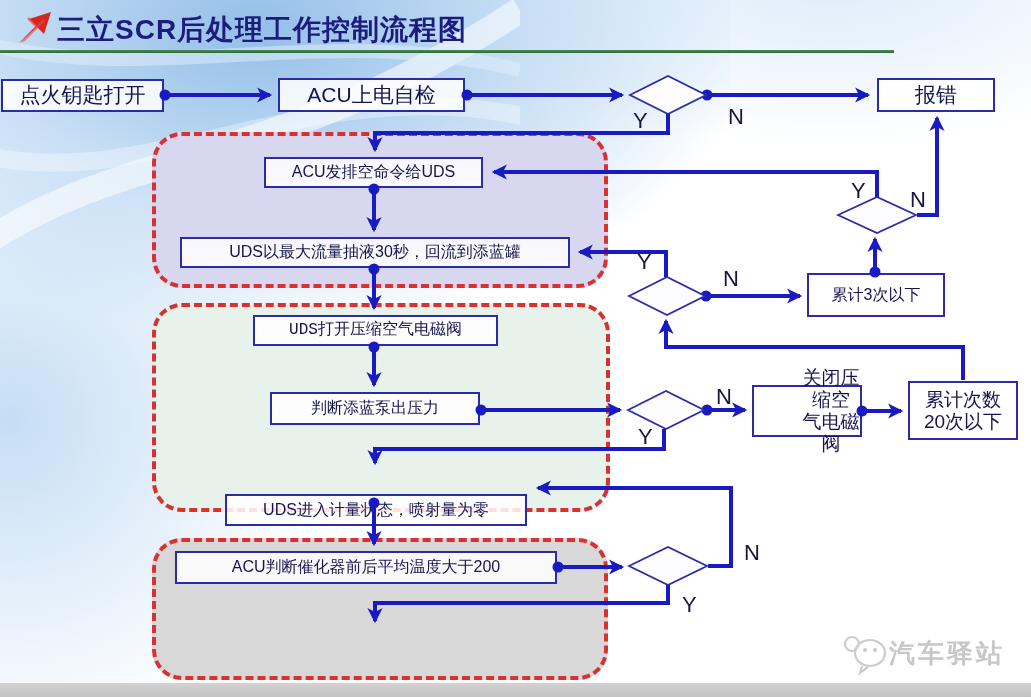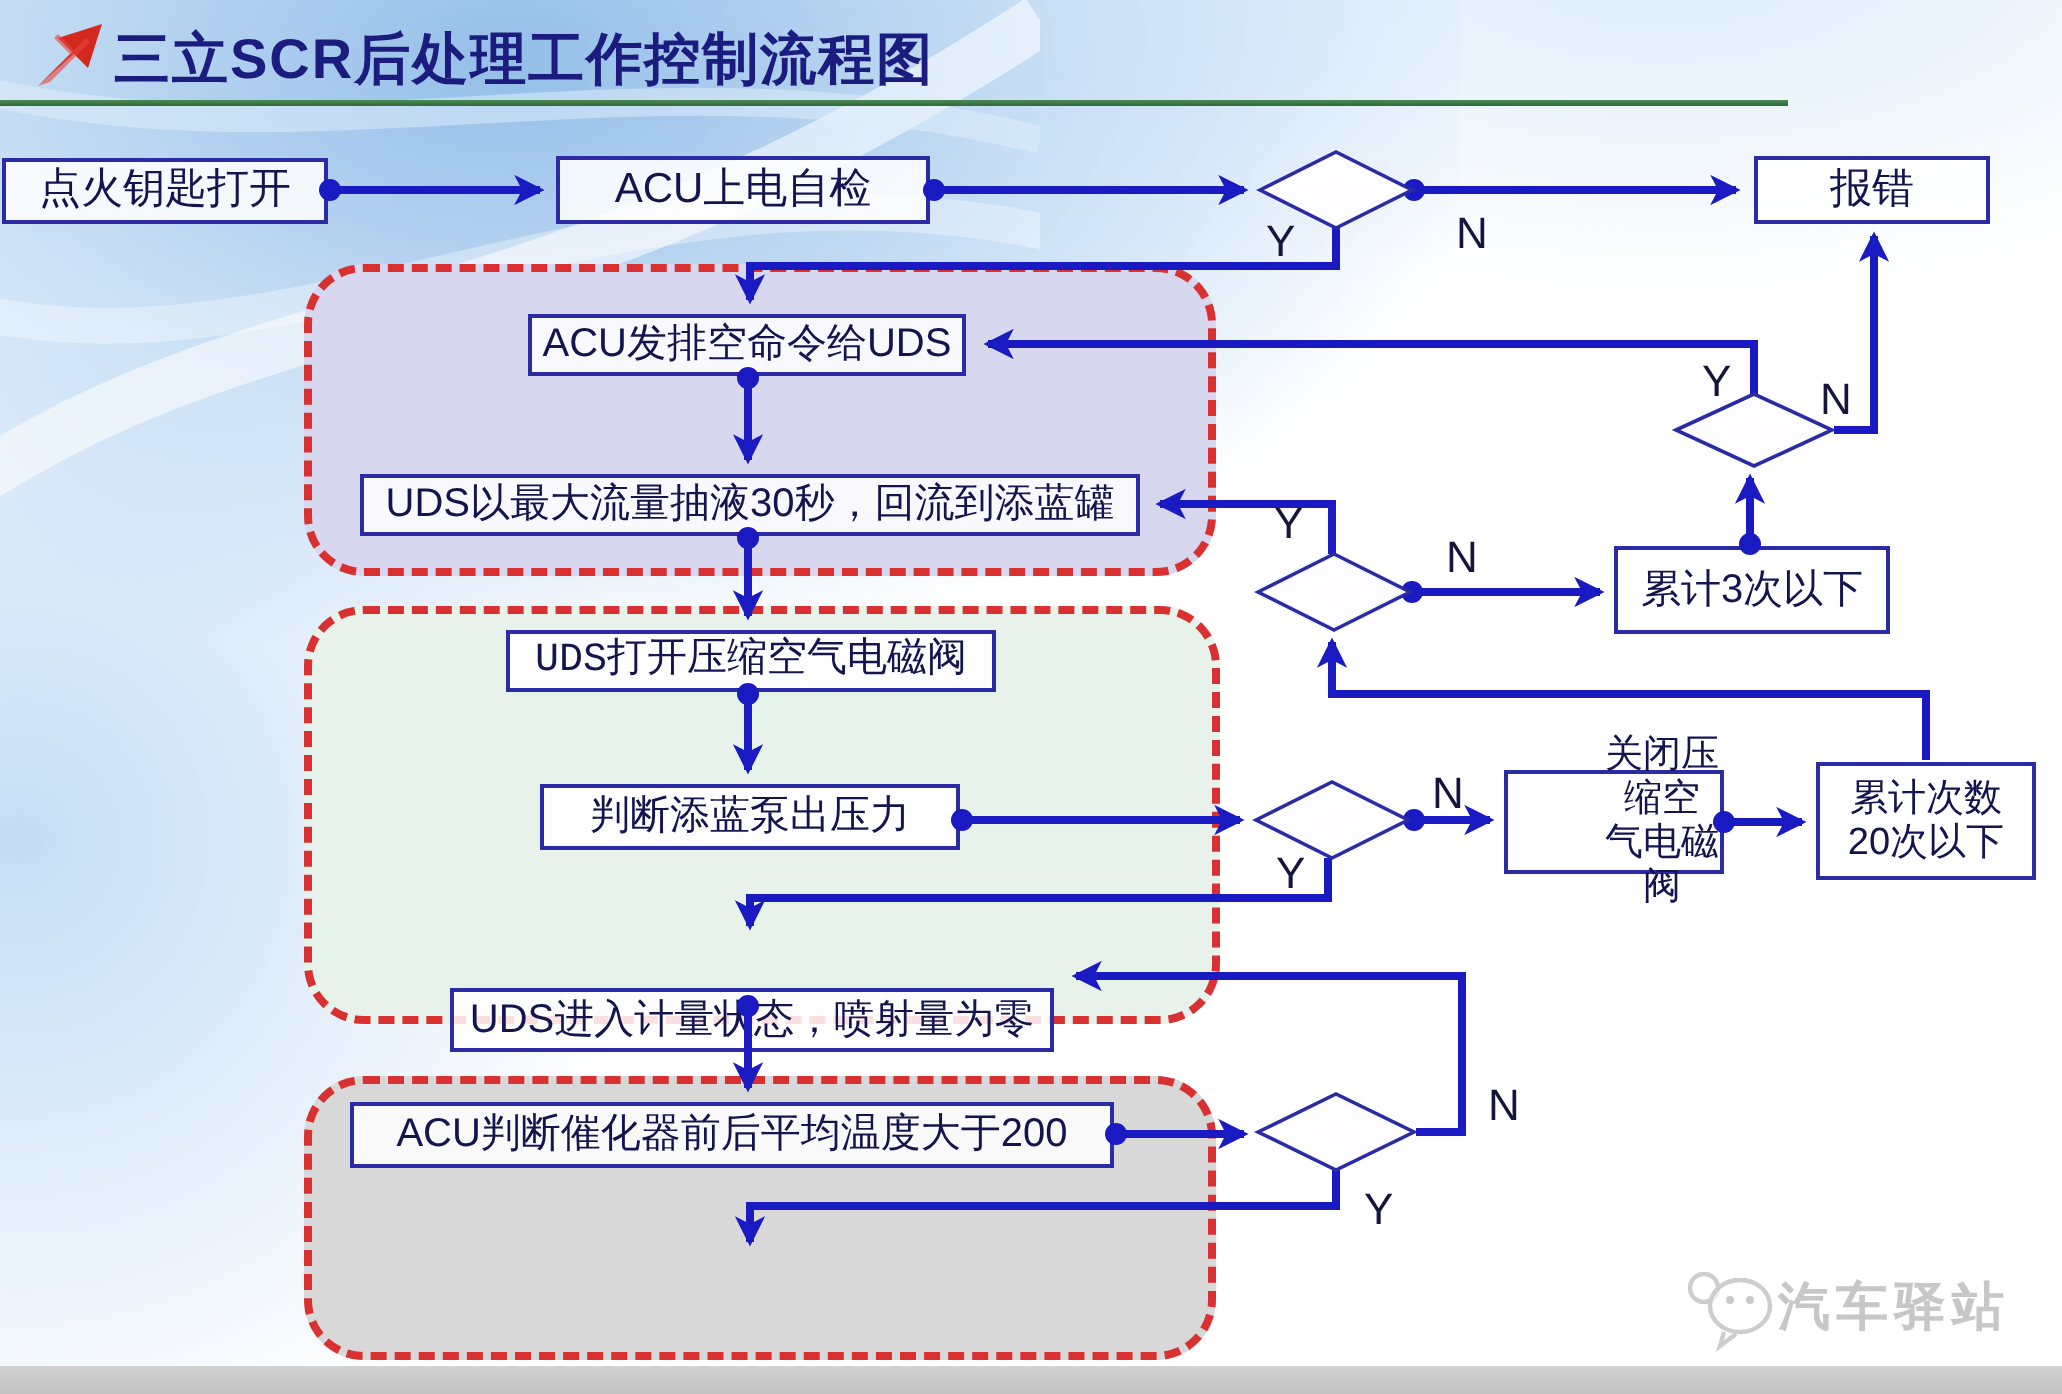--- a/index.html
+++ b/index.html
@@ -24,21 +24,21 @@
 
   
   .region{position:absolute;border:4px dashed #d93131;border-radius:30px;box-sizing:border-box;}
   .region1{left:152px;top:132px;width:456px;height:156px;background:#d7d8ef;}
   .region2{left:152px;top:303px;width:458px;height:209px;background:#e7f2ea;}
   .region3{left:152px;top:538px;width:456px;height:142px;background:#d8d8d8;}
 
   
   .node{position:absolute;box-sizing:border-box;border:2px solid #2b2ba6;background:rgba(255,255,255,.85);
         color:#14144e;display:flex;align-items:center;justify-content:center;text-align:center;
-        font-size:20px;line-height:1.15;white-space:pre-line;}
+        font-size:16px;line-height:1.15;white-space:pre-line;}
   .fs21{font-size:21px;}
   .fs19{font-size:19px;}
 
   
   .yn{position:absolute;font-size:22px;color:#16163c;}
 
   
   .wires{position:absolute;left:0;top:0;width:1031px;height:697px;pointer-events:none;}
 
   

